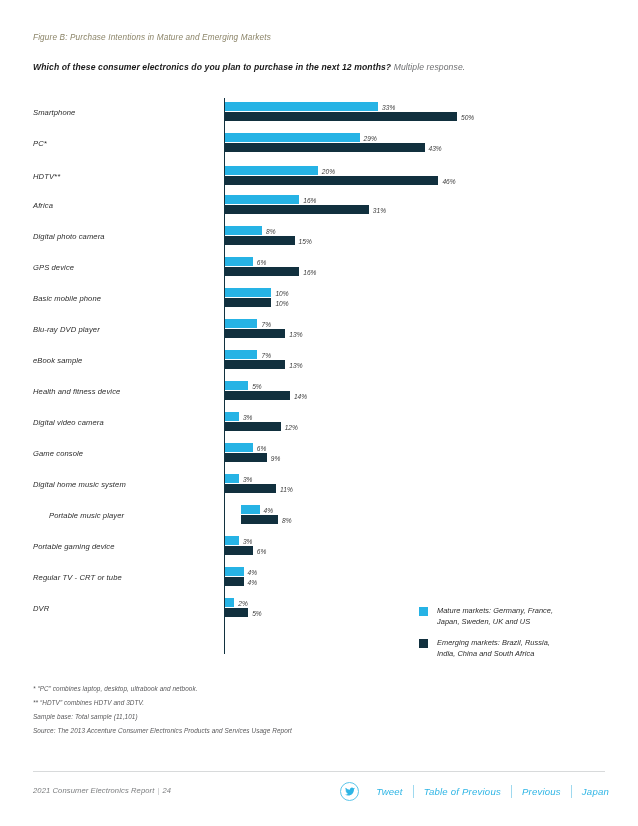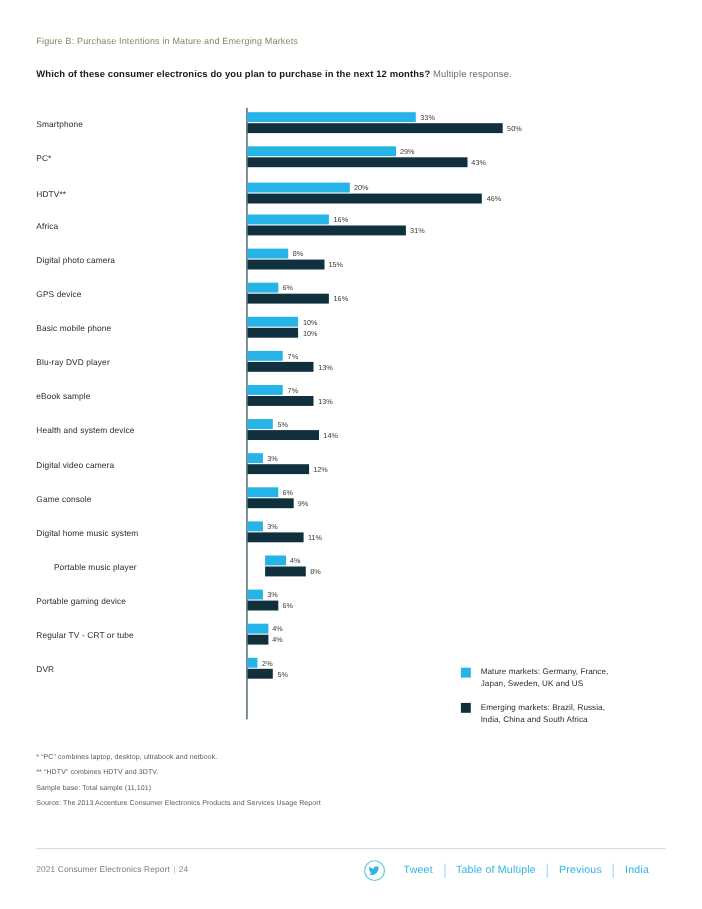--- a/index.html
+++ b/index.html
@@ -11,20 +11,21 @@
     width: 638px;
     height: 826px;
     position: relative;
     font-family: "Liberation Sans", sans-serif;
     color: #231f20;
     overflow: hidden;
   }
   .page {
     position: absolute;
     inset: 0;
+    font-style: italic;
   }
 
   
   .fig-title {
     position: absolute;
     left: 33px;
     top: 33px;
     font-size: 8.2px;
     letter-spacing: 0.15px;
     color: #8b8468;
@@ -181,21 +182,21 @@
     color: #7b7d7f;
     letter-spacing: 0.1px;
     white-space: nowrap;
   }
   .footer-left .sep {
     color: #bcbec0;
     padding: 0 3px;
   }
   .footer-right {
     position: absolute;
-    right: 38px;
+    right: 19px;
     top: 2px;
     display: flex;
     align-items: center;
     gap: 0px;
     color: #2eb5e5;
     font-size: 9.6px;
     letter-spacing: 0.2px;
   }
   .tw-icon {
     width: 17px;
@@ -343,21 +344,21 @@
             <div class="bar mature" style="width: 32.48px;"></div>
             <span class="val" style="left: 36.48px;">7%</span>
           </div>
           <div class="bar-wrap">
             <div class="bar emerging" style="width: 60.32px;"></div>
             <span class="val" style="left: 64.32px;">13%</span>
           </div>
         </div>
       </div>
       <div class="row" style="top: 279px;">
-        <div class="cat-label">Health and system device</div>
+        <div class="cat-label">Health and fitness device</div>
         <div class="bars">
           <div class="bar-wrap">
             <div class="bar mature" style="width: 23.2px;"></div>
             <span class="val" style="left: 27.2px;">5%</span>
           </div>
           <div class="bar-wrap">
             <div class="bar emerging" style="width: 64.96px;"></div>
             <span class="val" style="left: 68.96px;">14%</span>
           </div>
         </div>
@@ -486,21 +487,21 @@
       <span>2021 Consumer Electronics Report</span><span class="sep">|</span><span>24</span>
     </div>
     <div class="footer-right">
       <span class="tw-icon">
         <svg width="10" height="9" viewBox="0 0 24 20" aria-hidden="true">
           <path fill="#2eb5e5" d="M24 2.6a9.6 9.6 0 0 1-2.8.8A4.9 4.9 0 0 0 23.3.7a9.7 9.7 0 0 1-3.1 1.2A4.9 4.9 0 0 0 11.8 6a13.9 13.9 0 0 1-10-5.1 4.9 4.9 0 0 0 1.5 6.5A4.8 4.8 0 0 1 1 6.8v.1a4.9 4.9 0 0 0 3.9 4.8 4.9 4.9 0 0 1-2.2.1 4.9 4.9 0 0 0 4.6 3.4A9.9 9.9 0 0 1 0 17.3a13.9 13.9 0 0 0 7.5 2.2c9.1 0 14-7.5 14-14v-.7A9.9 9.9 0 0 0 24 2.6z"></path>
         </svg>
       </span>
       <span class="f-link">Tweet</span>
       <span class="f-div"></span>
-      <span class="f-link">Table of Multiple</span>
+      <span class="f-link">Table of Previous</span>
       <span class="f-div"></span>
       <span class="f-link">Previous</span>
       <span class="f-div"></span>
-      <span class="f-link">India</span>
+      <span class="f-link">Japan</span>
     </div>
   </div>
 
 </div>
 
 </body></html>

